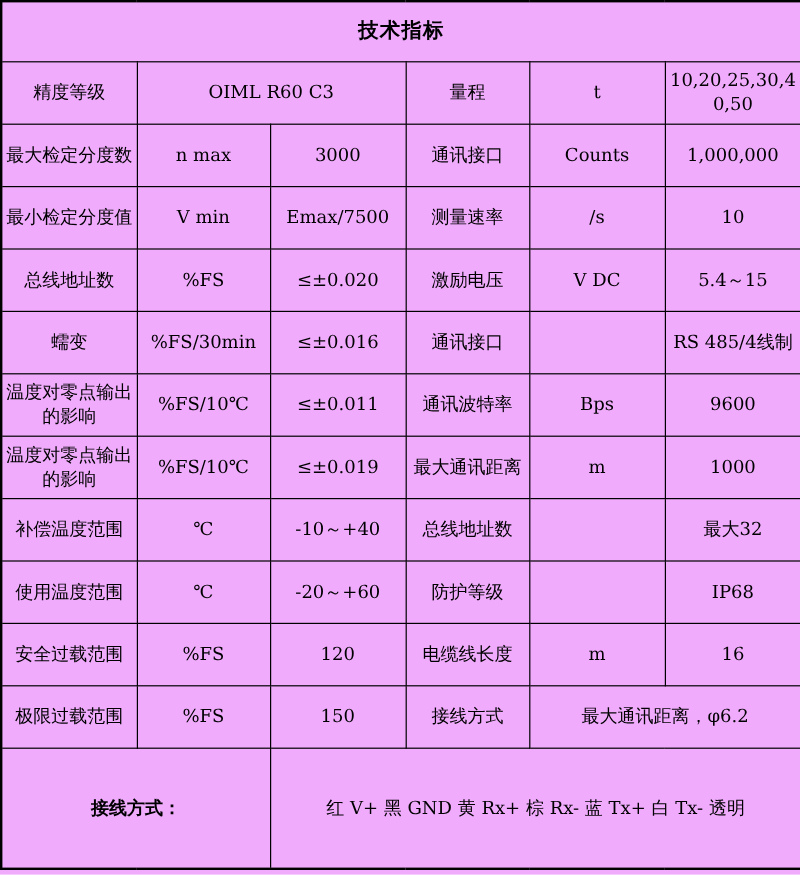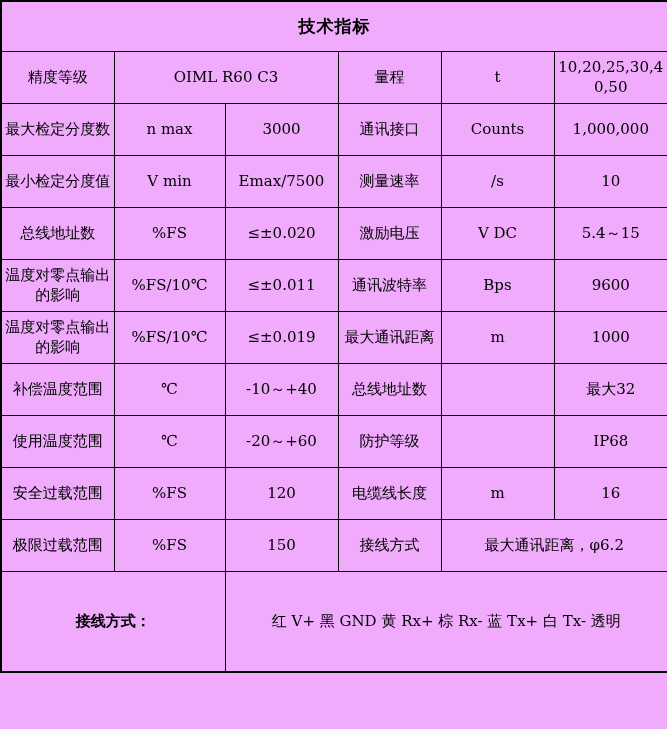--- a/index.html
+++ b/index.html
@@ -92,20 +92,28 @@
 
     <tr class="r">
       <td>总线地址数</td>
       <td>%FS</td>
       <td>≤±0.020</td>
       <td>激励电压</td>
       <td>V DC</td>
       <td>5.4～15</td>
     </tr>
 
+    <tr class="r">
+      <td>蠕变</td>
+      <td>%FS/30min</td>
+      <td>≤±0.016</td>
+      <td>通讯接口</td>
+      <td></td>
+      <td>RS 485/4线制</td>
+    </tr>
 
     <tr class="r">
       <td>温度对零点输出的影响</td>
       <td>%FS/10℃</td>
       <td>≤±0.011</td>
       <td>通讯波特率</td>
       <td>Bps</td>
       <td>9600</td>
     </tr>
 

